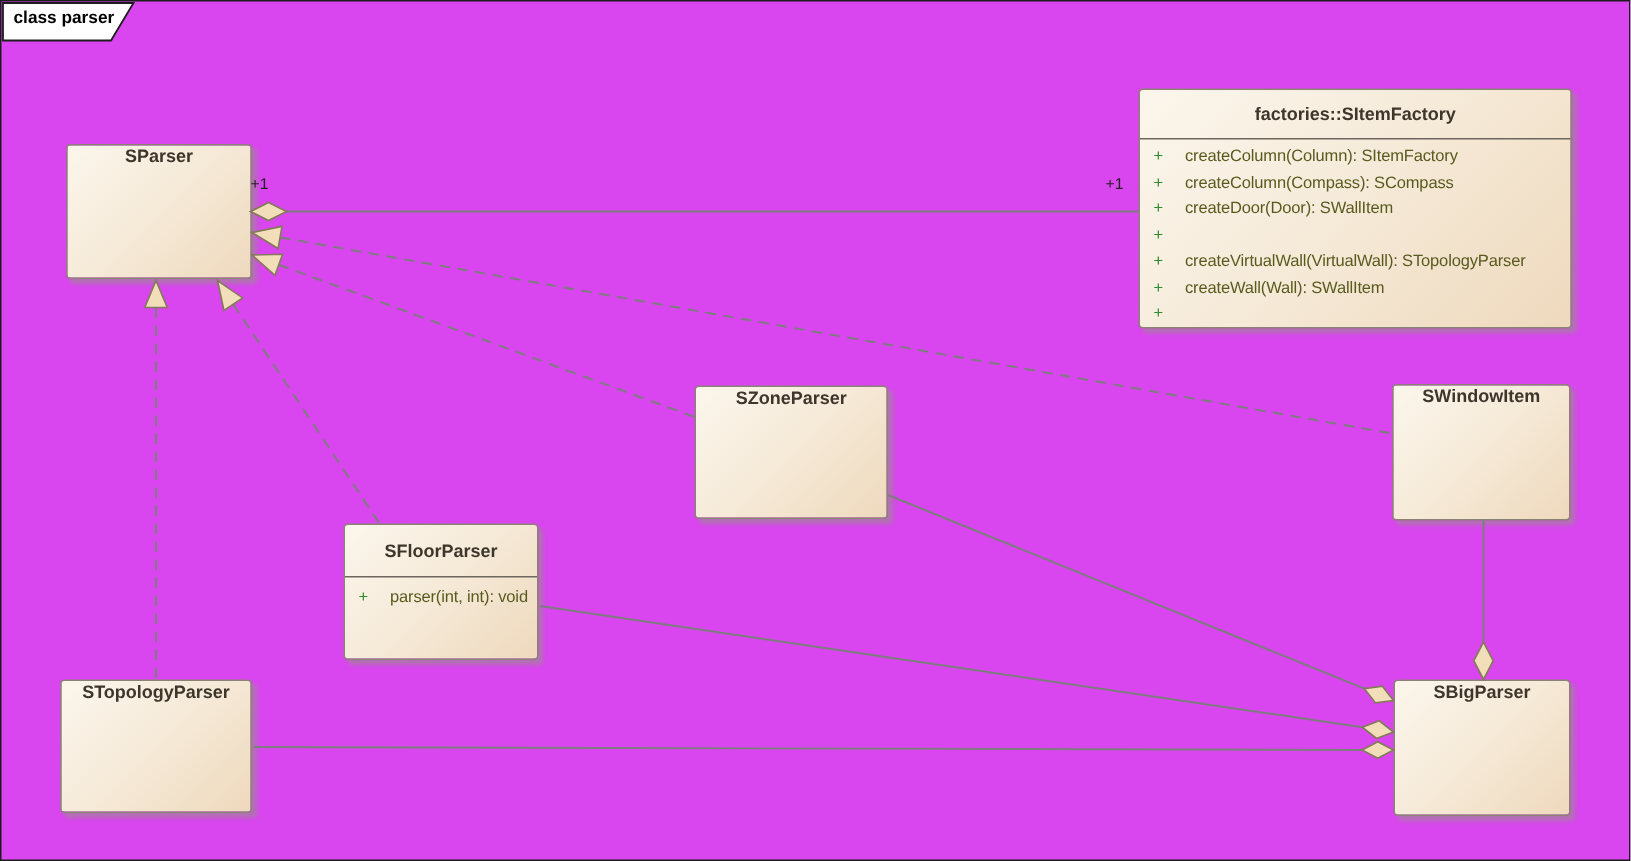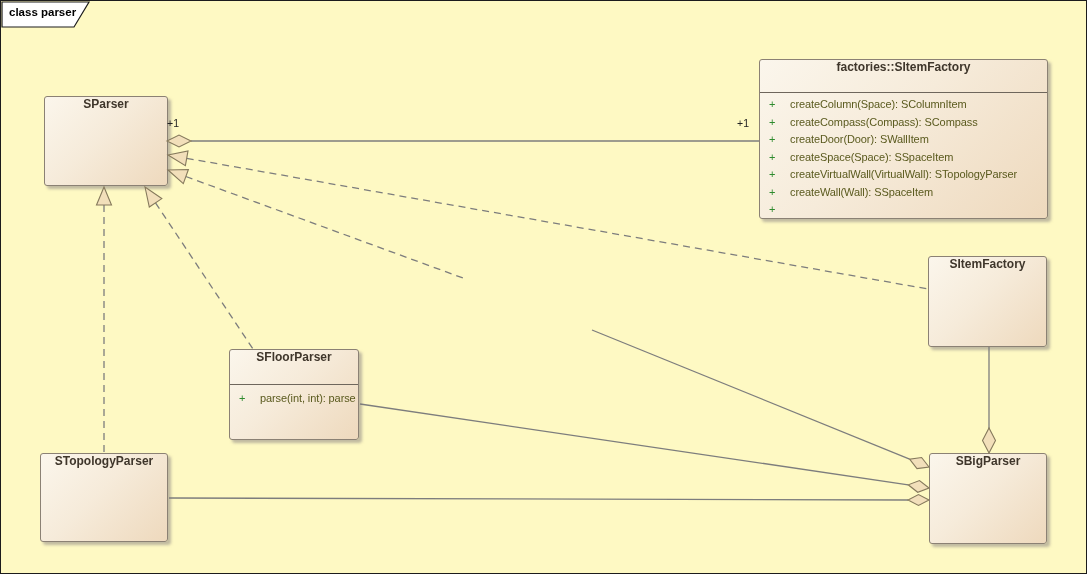--- a/index.html
+++ b/index.html
@@ -13,38 +13,38 @@
     --arrow-fill:#f2dfba;
     --arrow-stroke:#85795c;
   }
   html,body{margin:0;padding:0;background:#fff;}
   body{font-family:"Liberation Sans", sans-serif;}
   #canvas{
     position:relative;
     width:1087px;height:574px;
     box-sizing:border-box;
     border:1px solid #1c1c1c;
-    background:#fef9c3;
+    background:#d946ef;
     overflow:hidden;
   }
   .uml-box{
     position:absolute;
     box-sizing:border-box;
     background:linear-gradient(135deg, var(--fill-light) 0%, #f6ebda 45%, var(--fill-dark) 100%);
     border:1px solid var(--box-border);
     border-radius:3px;
     box-shadow:3px 3px 3px rgba(150,144,136,.6);
     z-index:1;
   }
   .uml-title{
     font-size:12px;font-weight:bold;color:var(--title-color);
     text-align:center;white-space:nowrap;
   }
   .plain .uml-title{}
-  .hdr{display:flex;justify-content:center;}
+  .hdr{display:flex;align-items:center;justify-content:center;}
   .body-sep{border-top:1px solid #6e665c;}
   .m-row{display:flex;align-items:center;font-size:11px;line-height:17.5px;white-space:nowrap;}
   .m-vis{color:var(--vis-color);width:21px;padding-left:9px;flex:none;}
   .m-sig{color:var(--method-color);letter-spacing:-0.1px;}
   .mult-label{
     position:absolute;z-index:3;font-size:10.5px;color:#222222;white-space:nowrap;
   }
   #connector-layer{
     position:absolute;left:0;top:0;z-index:2;pointer-events:none;
   }
@@ -67,61 +67,63 @@
     <div class="uml-title">SParser</div>
   </div>
 
   <div class="uml-box" style="left:758px;top:58px;width:289px;height:160px;">
     <div class="hdr" style="height:32px;">
       <div class="uml-title">factories::SItemFactory</div>
     </div>
     <div class="body-sep" style="padding-top:3px;">
       <div class="m-row">
         <span class="m-vis">+</span>
-        <span class="m-sig">createColumn(Space): SColumnItem</span>
+        <span class="m-sig">createColumn(Column): SItemFactory</span>
       </div>
       <div class="m-row">
         <span class="m-vis">+</span>
-        <span class="m-sig">createCompass(Compass): SCompass</span>
+        <span class="m-sig">createColumn(Compass): SCompass</span>
       </div>
       <div class="m-row">
         <span class="m-vis">+</span>
         <span class="m-sig">createDoor(Door): SWallItem</span>
       </div>
       <div class="m-row">
         <span class="m-vis">+</span>
-        <span class="m-sig">createSpace(Space): SSpaceItem</span>
       </div>
       <div class="m-row">
         <span class="m-vis">+</span>
         <span class="m-sig">createVirtualWall(VirtualWall): STopologyParser</span>
       </div>
       <div class="m-row">
         <span class="m-vis">+</span>
-        <span class="m-sig">createWall(Wall): SSpaceItem</span>
+        <span class="m-sig">createWall(Wall): SWallItem</span>
       </div>
       <div class="m-row">
         <span class="m-vis">+</span>
       </div>
     </div>
   </div>
 
+  <div class="uml-box plain" style="left:462px;top:256px;width:129px;height:89px;">
+    <div class="uml-title">SZoneParser</div>
+  </div>
 
   <div class="uml-box plain" style="left:927px;top:255px;width:119px;height:91px;">
-    <div class="uml-title">SItemFactory</div>
+    <div class="uml-title">SWindowItem</div>
   </div>
 
   <div class="uml-box" style="left:228px;top:348px;width:130px;height:91px;">
     <div class="hdr" style="height:34px;">
       <div class="uml-title">SFloorParser</div>
     </div>
     <div class="body-sep" style="padding-top:5px;">
       <div class="m-row">
         <span class="m-vis">+</span>
-        <span class="m-sig">parse(int, int): parse</span>
+        <span class="m-sig">parser(int, int): void</span>
       </div>
     </div>
   </div>
 
   <div class="uml-box plain" style="left:928px;top:452px;width:118px;height:91px;">
     <div class="uml-title">SBigParser</div>
   </div>
 
   <div class="uml-box plain" style="left:39px;top:452px;width:128px;height:89px;">
     <div class="uml-title">STopologyParser</div>

